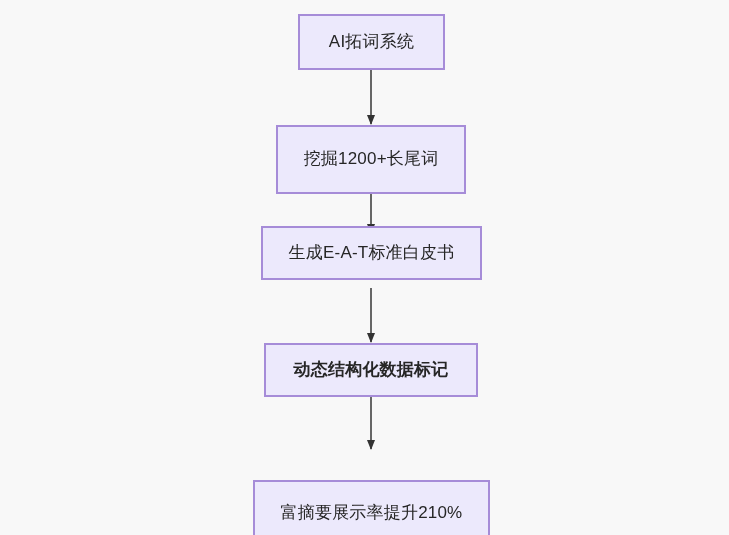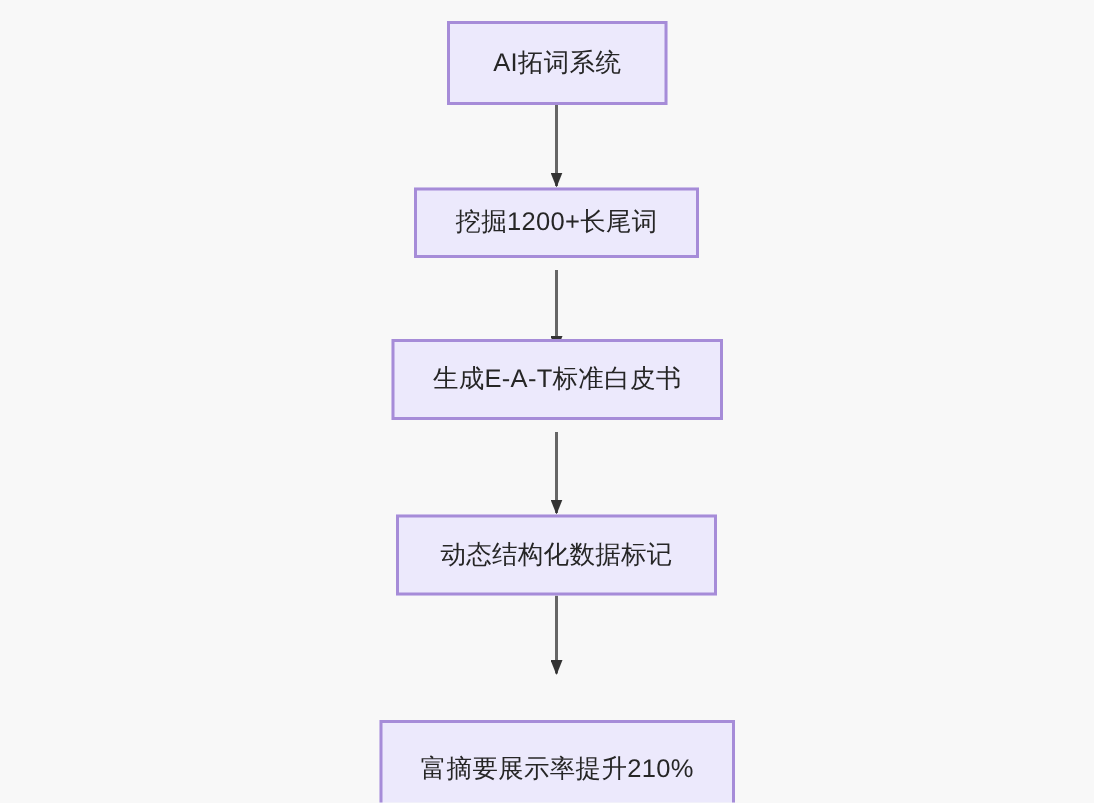--- a/index.html
+++ b/index.html
@@ -69,29 +69,29 @@
     </g>
     <g>
       <line x1="371" y1="397" x2="371" y2="449" stroke="#666666" stroke-width="2" marker-end="url(#arrowhead)"></line>
     </g>
   </svg>
 
   <div class="node" id="node-n1" style="left:298px; top:14px; width:147px; height:56px;">
     <span class="node-label">AI拓词系统</span>
   </div>
 
-  <div class="node" id="node-n2" style="left:276px; top:125px; width:190px; height:47px;">
+  <div class="node" id="node-n2" style="left:276px; top:125px; width:190px; height:69px;">
     <span class="node-label">挖掘1200+长尾词</span>
   </div>
 
   <div class="node" id="node-n3" style="left:261px; top:226px; width:221px; height:54px;">
     <span class="node-label">生成E-A-T标准白皮书</span>
   </div>
 
-  <div class="node" id="node-n4" style="left:264px; top:343px; width:214px; height:54px;">
+  <div class="node" id="node-n4" style="left:264px; top:343px; width:214px; height:54px;font-weight:bold;">
     <span class="node-label">动态结构化数据标记</span>
   </div>
 
   <div class="node" id="node-n5" style="left:253px; top:436px; width:237px; height:67px;margin-top:44px;">
     <span class="node-label">富摘要展示率提升210%</span>
   </div>
 
 </div>
 
 </body></html>

